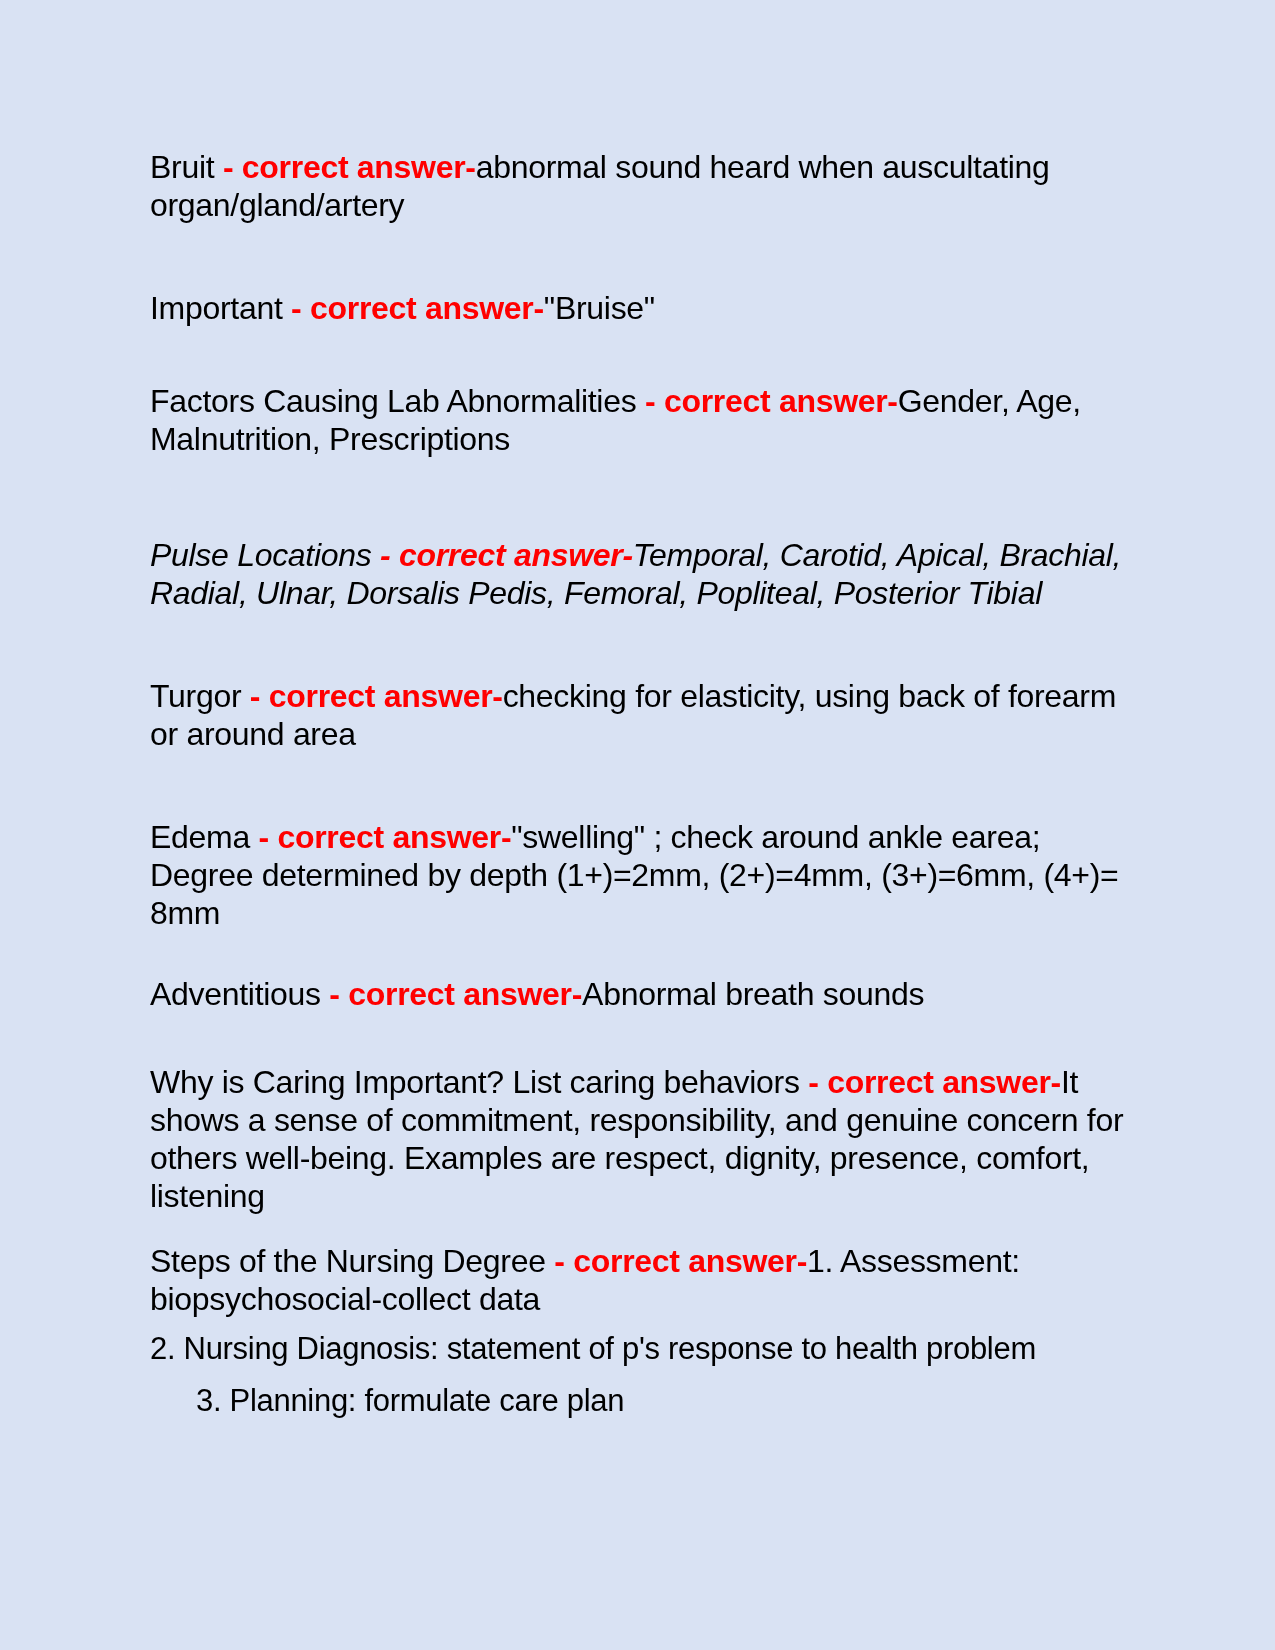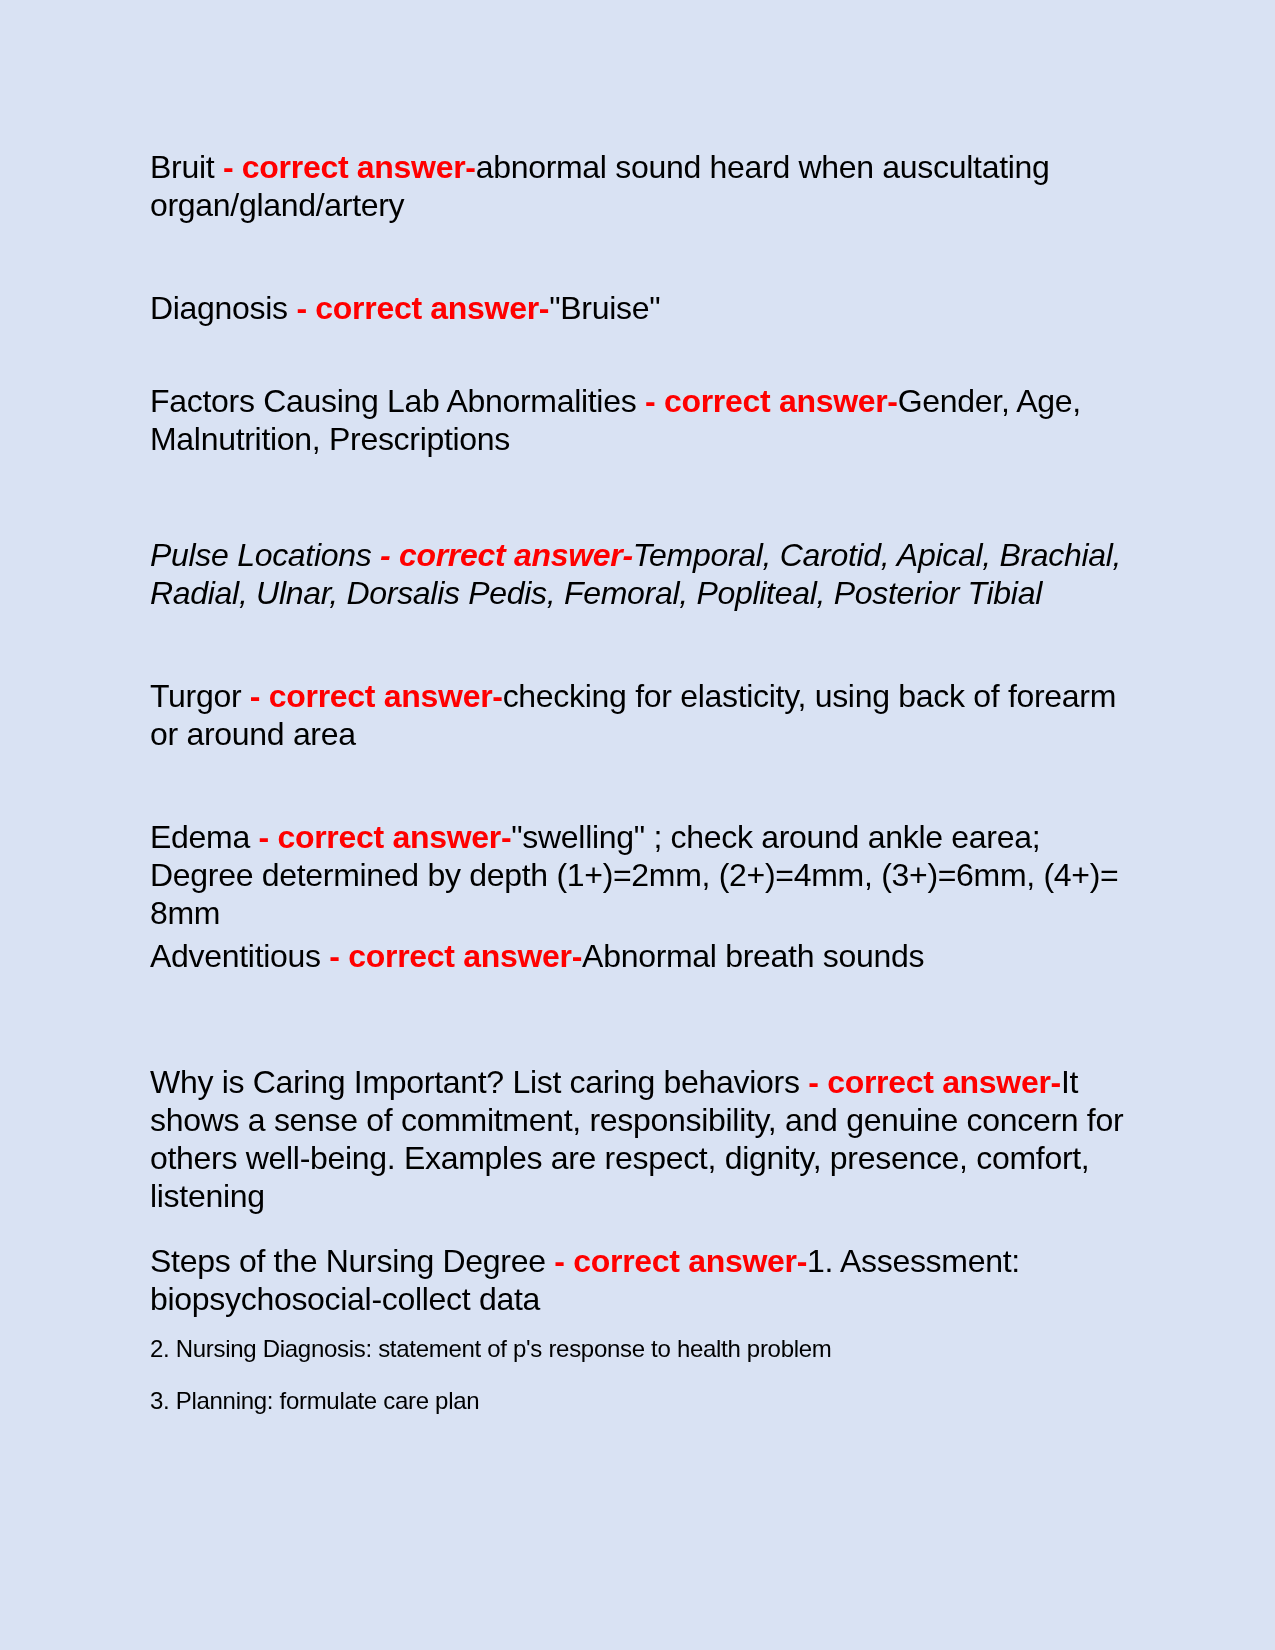--- a/index.html
+++ b/index.html
@@ -30,63 +30,63 @@
       letter-spacing: -0.3px;
     }
     .sep {
       color: #FF0000;
       font-weight: bold;
     }
     .extra {
       position: absolute;
       left: 0;
       width: 980px;
-      font-size: 24px;
+      font-size: 31px;
       line-height: 38px;
       letter-spacing: -0.3px;
     }
   </style>
 </head>
 <body>
 
 <div class="page">
 
   <div class="entry" style="top:148px;">
     <span>Bruit </span><span class="sep">- correct answer-</span><span>abnormal sound heard when auscultating organ/gland/artery</span>
   </div>
 
   <div class="entry" style="top:289px;">
-    <span>Diagnosis </span><span class="sep">- correct answer-</span><span>"Bruise"</span>
+    <span>Important </span><span class="sep">- correct answer-</span><span>"Bruise"</span>
   </div>
 
   <div class="entry" style="top:382px;">
     <span>Factors Causing Lab Abnormalities </span><span class="sep">- correct answer-</span><span>Gender, Age, Malnutrition, Prescriptions</span>
   </div>
 
   <div class="entry" style="top:536px;font-style:italic;">
     <span>Pulse Locations </span><span class="sep">- correct answer-</span><span>Temporal, Carotid, Apical, Brachial, Radial, Ulnar, Dorsalis Pedis, Femoral, Popliteal, Posterior Tibial</span>
   </div>
 
   <div class="entry" style="top:677px;">
     <span>Turgor </span><span class="sep">- correct answer-</span><span>checking for elasticity, using back of forearm or around area</span>
   </div>
 
   <div class="entry" style="top:818px;">
     <span>Edema </span><span class="sep">- correct answer-</span><span>"swelling" ; check around ankle earea; Degree determined by depth (1+)=2mm, (2+)=4mm, (3+)=6mm, (4+)= 8mm</span>
   </div>
 
-  <div class="entry" style="top:937px;">
+  <div class="entry" style="top:975px;">
     <span>Adventitious </span><span class="sep">- correct answer-</span><span>Abnormal breath sounds</span>
   </div>
 
   <div class="entry" style="top:1063px;">
     <span>Why is Caring Important? List caring behaviors </span><span class="sep">- correct answer-</span><span>It shows a sense of commitment, responsibility, and genuine concern for others well-being. Examples are respect, dignity, presence, comfort, listening</span>
   </div>
 
   <div class="entry" style="top:1242px;">
     <span>Steps of the Nursing Degree </span><span class="sep">- correct answer-</span><span>1. Assessment: biopsychosocial-collect data</span>
   </div>
 
   <div class="extra" style="top:1330px;">2. Nursing Diagnosis: statement of p's response to health problem</div>
 
-  <div class="extra" style="top:1382px;">3. Planning: formulate care plan</div>
+  <div class="extra" style="top:1382px;margin-left:46px;">3. Planning: formulate care plan</div>
 
 </div>
 
 </body></html>

